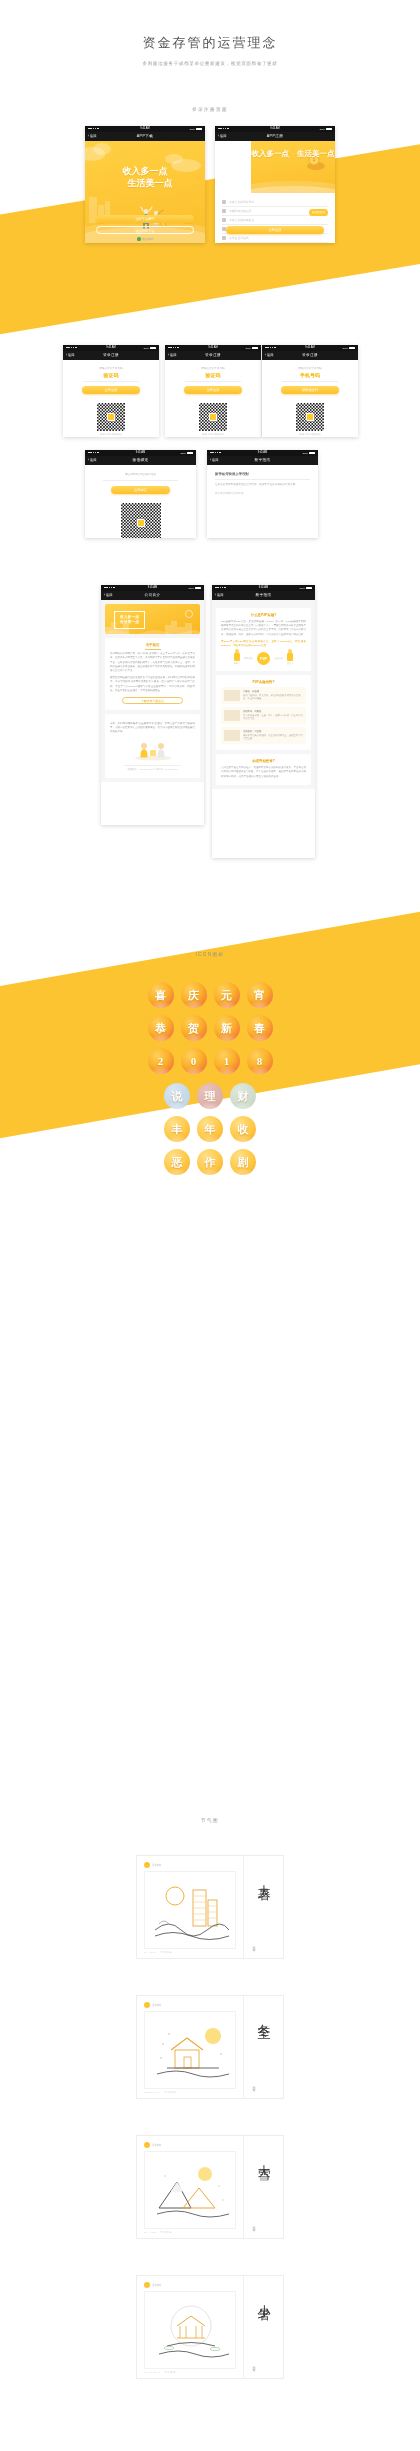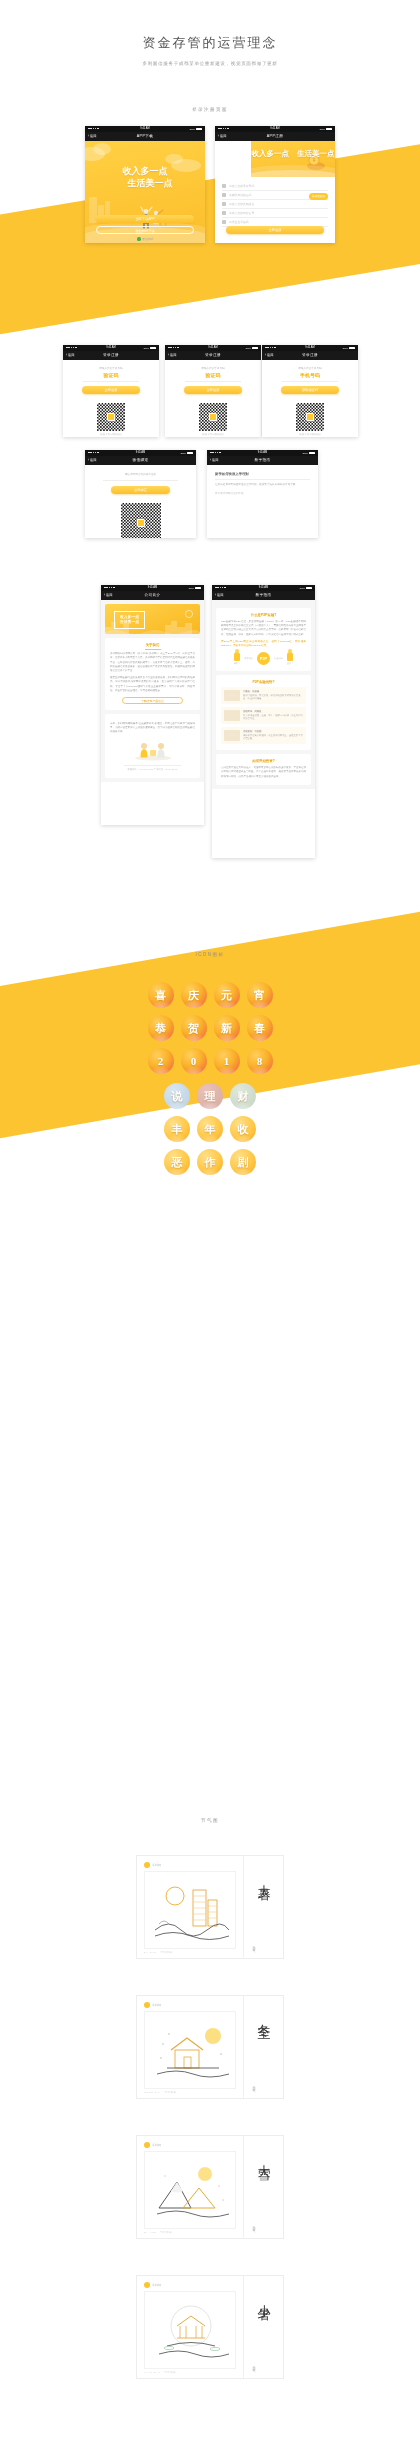--- a/index.html
+++ b/index.html
@@ -233,21 +233,21 @@
       <div class="sb-time">9:41 AM</div>
       <div class="sb-bat">
           <span>100%</span>
           <i></i>
         </div>
     </div>
     <div class="navbar">
       <div class="nav-back">‹ <span>返回</span></div>
       <div class="nav-title">APP注册</div>
     </div>
-    <div class="hero" style="height:36px;margin-left:36px;">
+    <div class="hero" style="height:52px;margin-left:36px;">
       <div class="slogan" style="padding-top:8px;font-size:7.5px;line-height:9px;">
         <span>收入多一点</span>
         <span style="margin-left:6px">生活美一点</span>
       </div>
       <svg style="position:absolute;right:8px;top:12px;" width="22" height="18" viewBox="0 0 22 18">
         <ellipse cx="11" cy="13" rx="9" ry="4" fill="#f0a92c"></ellipse>
         <circle cx="9" cy="7" r="5" fill="#ffd45c" stroke="#f0a92c" stroke-width=".8"></circle>
         <text x="9" y="8.8" font-size="4.5" fill="#e8921b" text-anchor="middle">¥</text>
       </svg>
       <div class="hill" style="bottom:-4px;height:16px;"></div>

